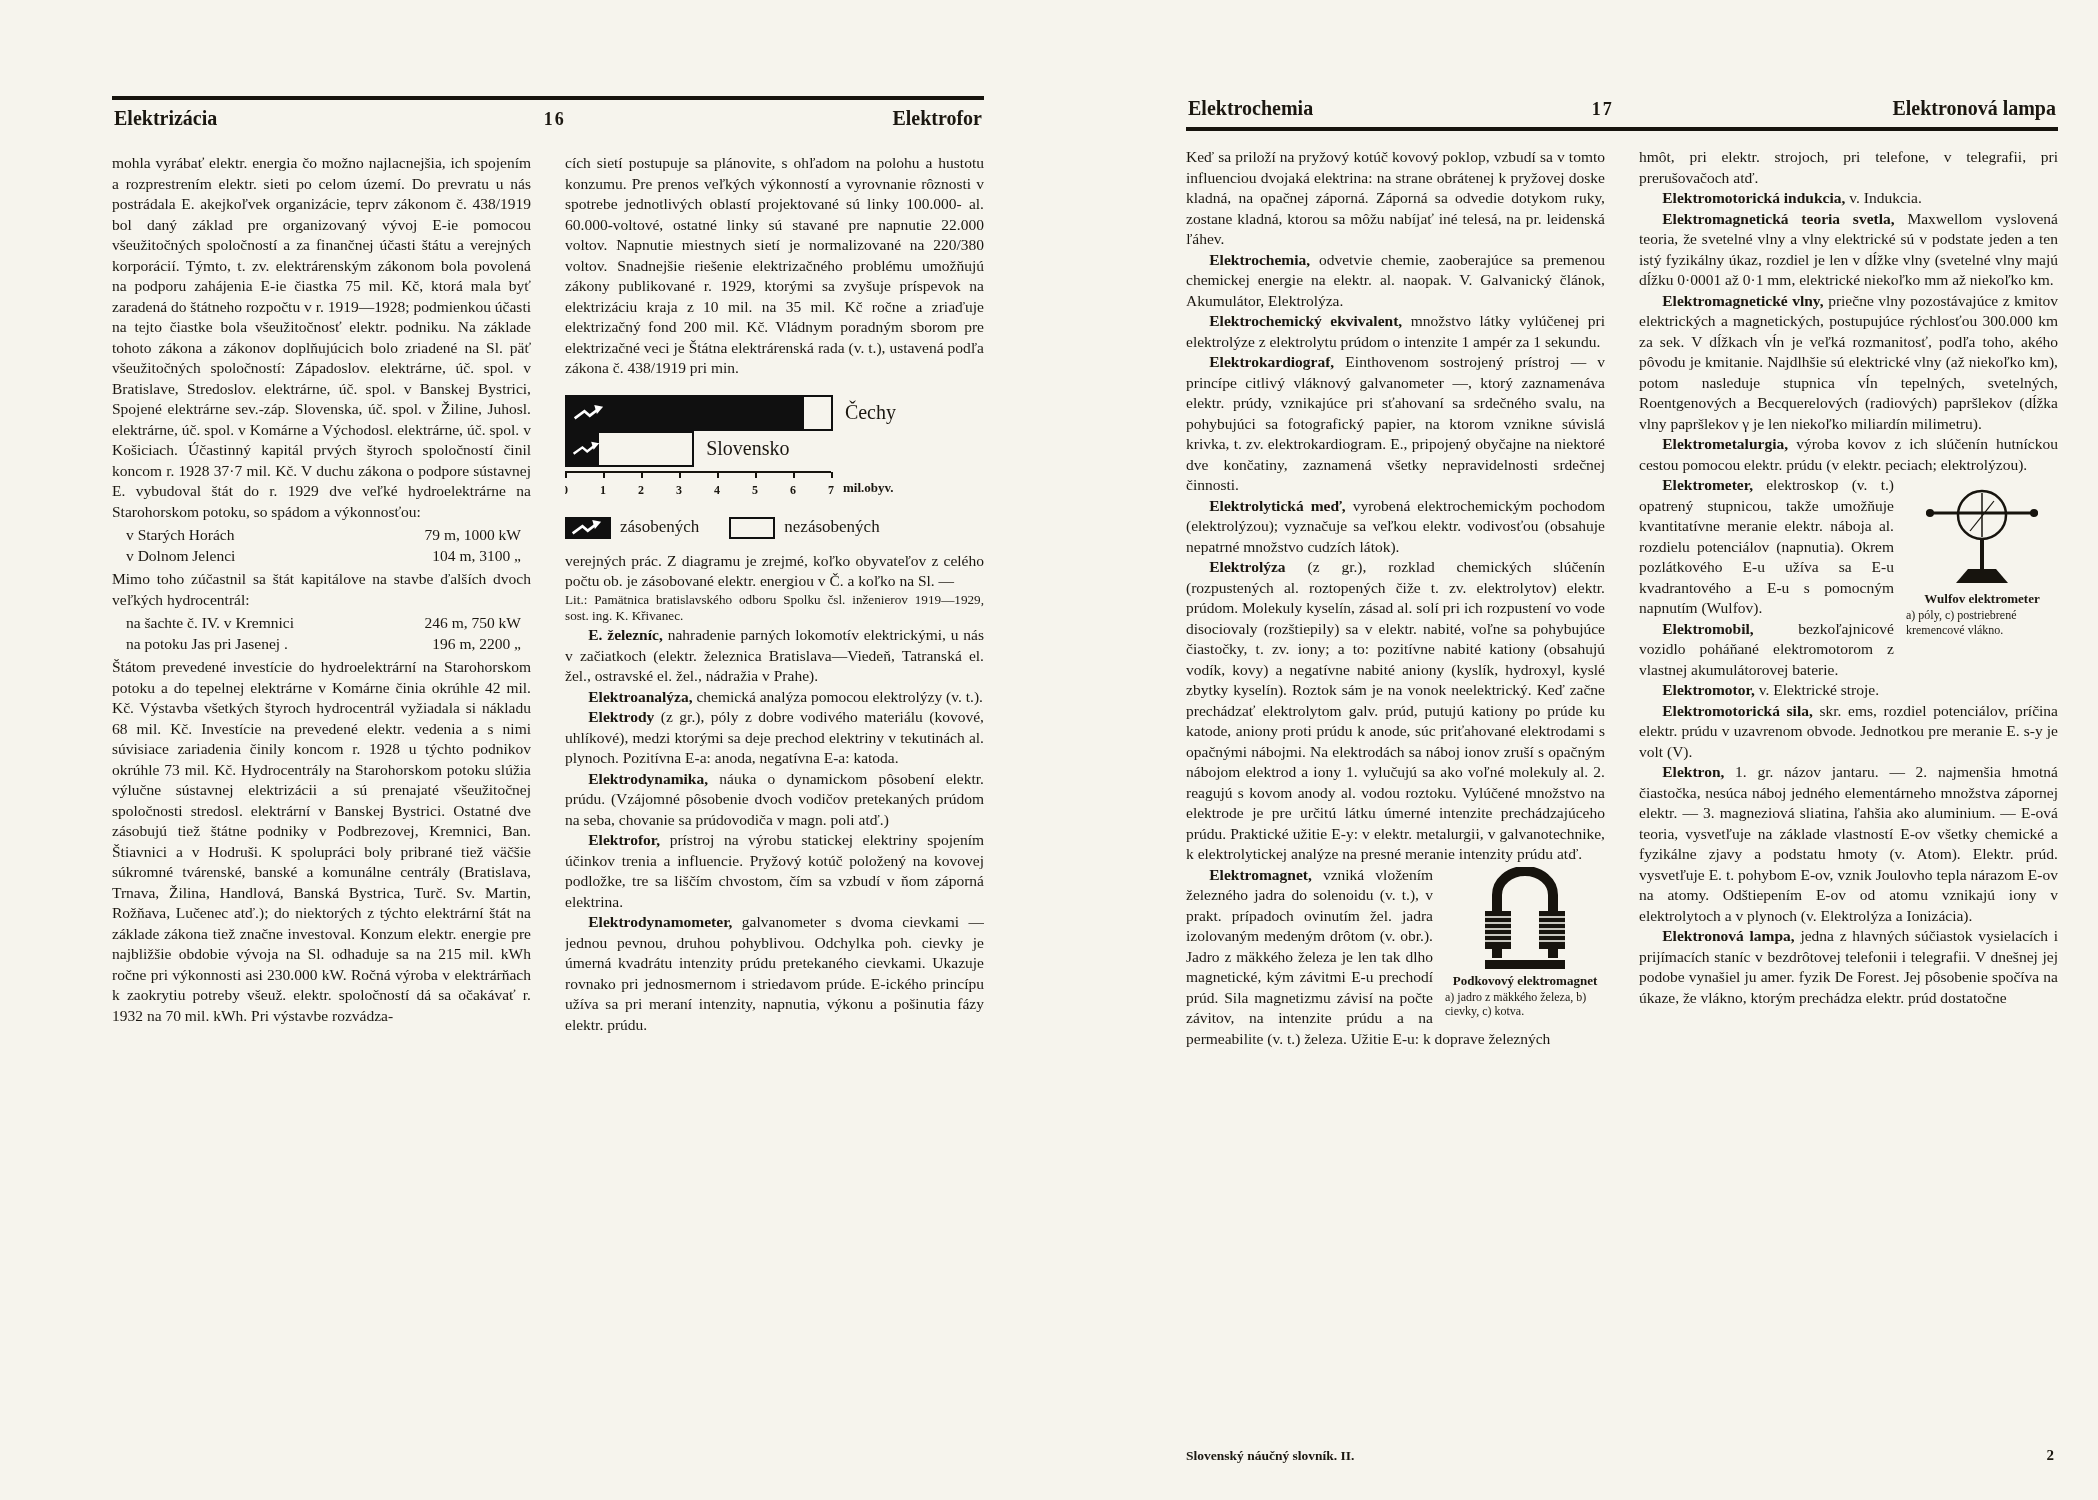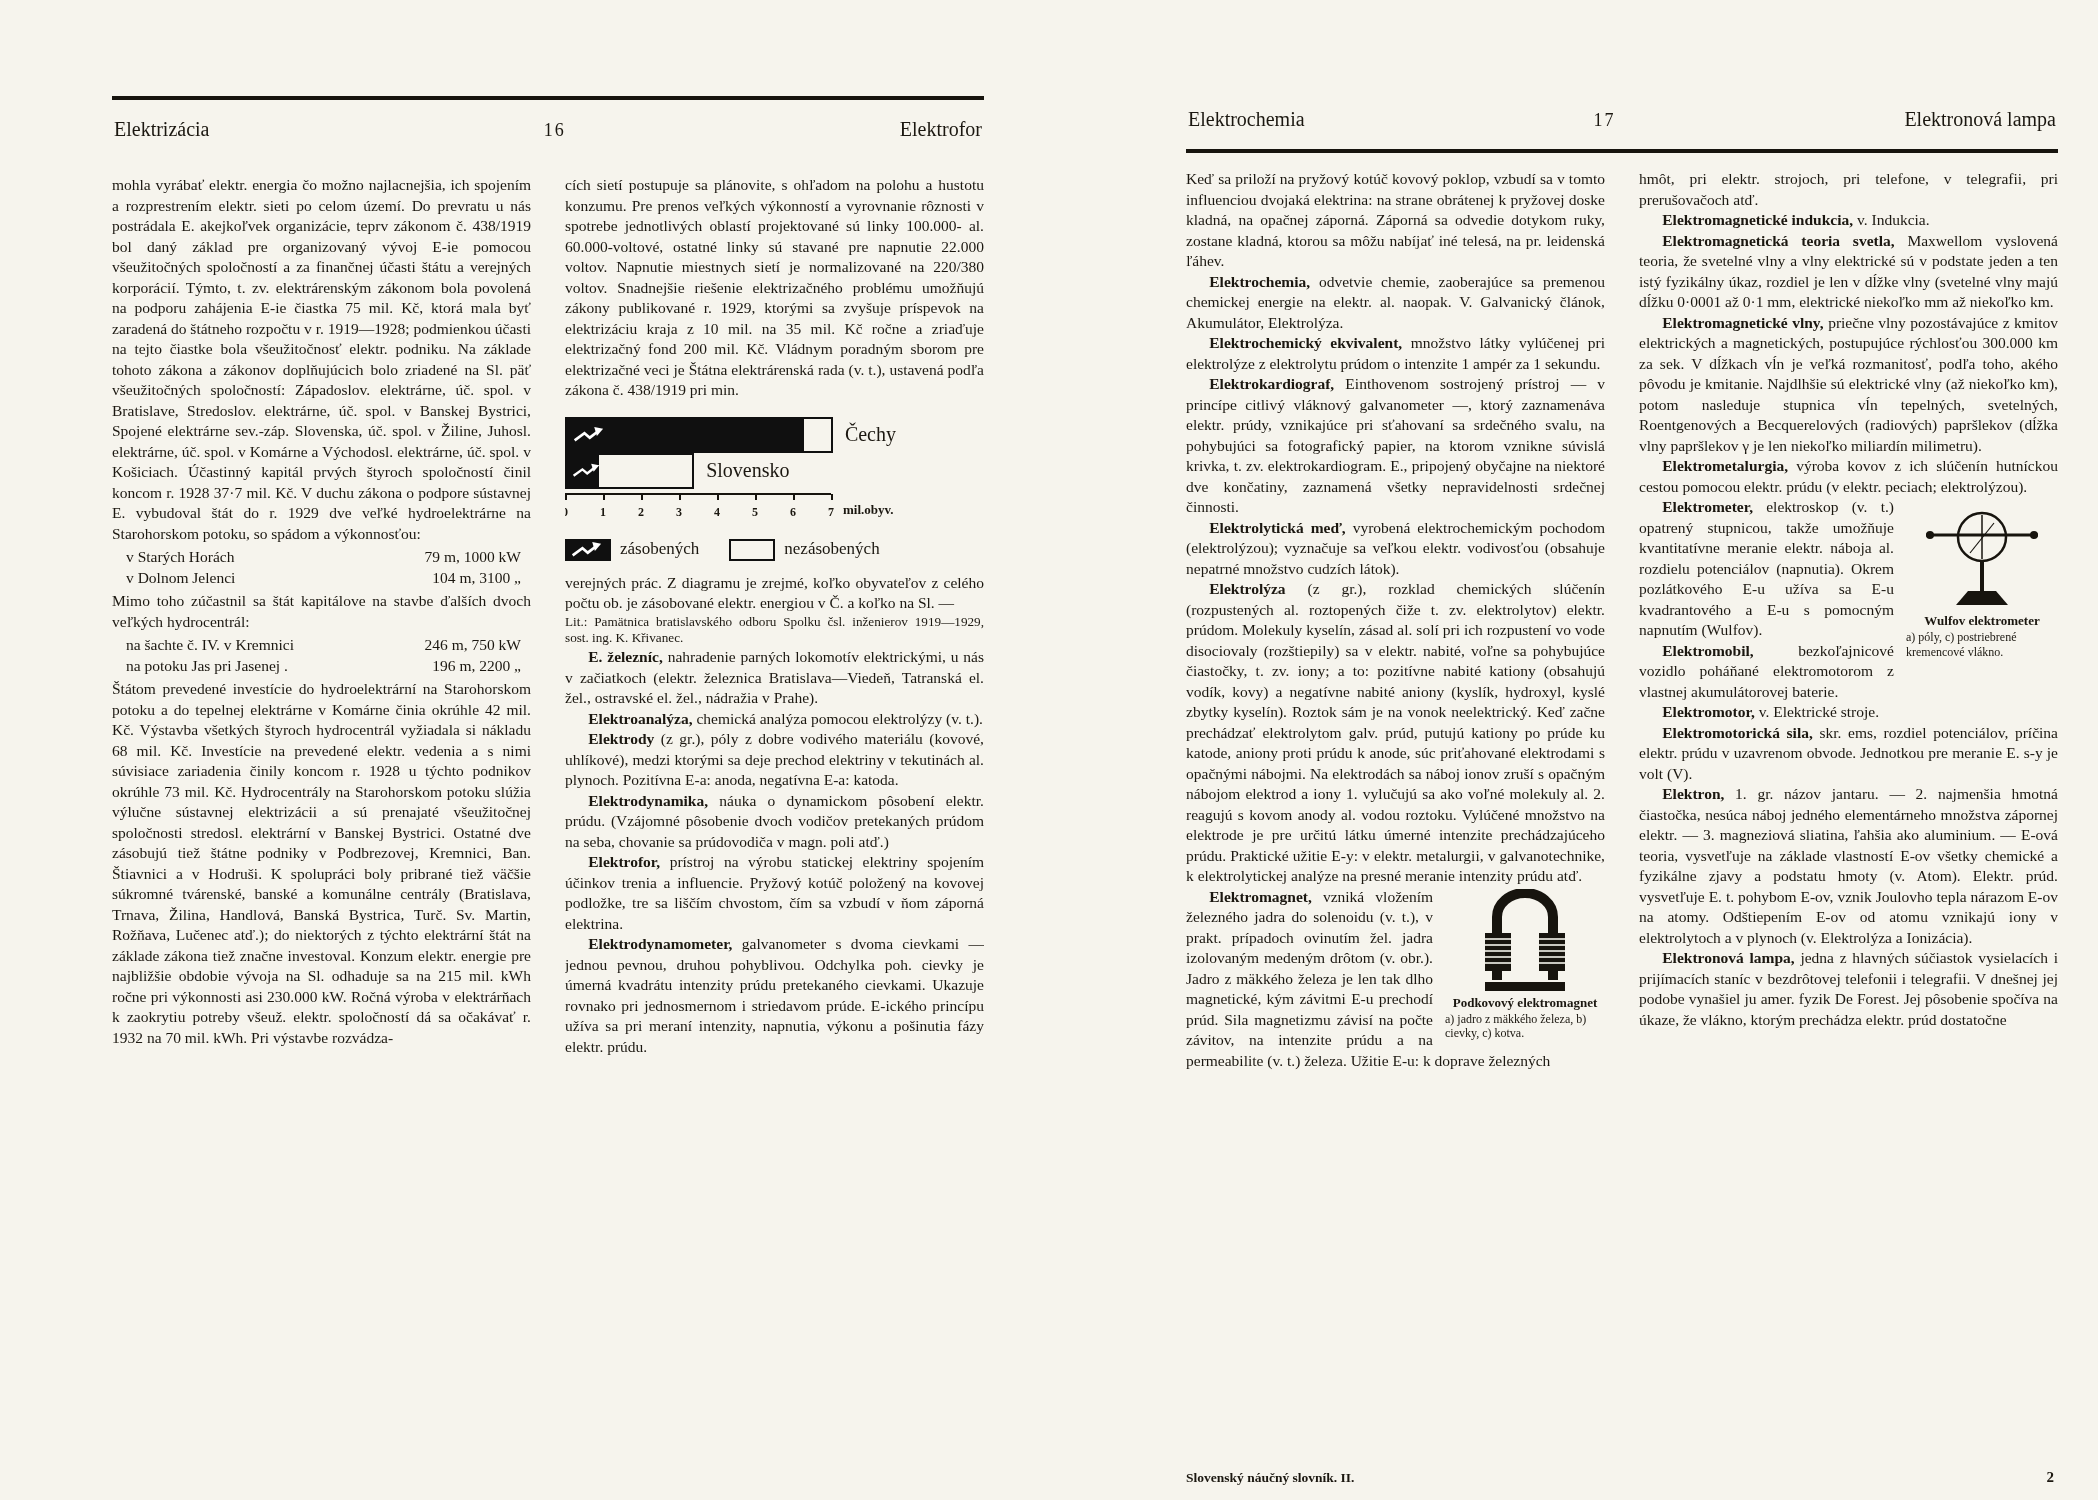--- a/index.html
+++ b/index.html
@@ -6,21 +6,21 @@
   body{
     width:2098px;height:1500px;position:relative;overflow:hidden;
     background:#f6f4ed;color:#1b1710;
     font-family:"Liberation Serif",serif;
   }
   .page{position:absolute;top:0;}
   #page-left{left:112px;top:96px;width:872px;}
   #page-right{left:1186px;top:90px;width:872px;}
   .pagehead{
     display:flex;justify-content:space-between;align-items:baseline;
-    font-weight:normal;font-size:20px;padding:18px 2px;text-align:right;
+    font-weight:bold;font-size:20px;padding:7px 2px;text-align:right;
   }
   #page-left .pagehead{border-top:4px solid #17140e;}
   #page-right .pagehead{border-bottom:4px solid #17140e;}
   .pagehead .pnum{font-size:18px;letter-spacing:2px;}
   .cols{display:flex;gap:34px;margin-top:16px;}
   .col{
     width:419px;height:1292px;overflow:hidden;
     font-size:15.5px;line-height:20.5px;text-align:justify;
   }
   .para{margin:0;text-indent:1.5em;}
@@ -201,21 +201,21 @@
   </svg>
               </span>
               <span class="figcap">
                 <b>Podkovový elektromagnet</b>
                 <span class="figleg">a) jadro z mäkkého železa, b) cievky, c) kotva.</span>
               </span>
             </span><b>Elektromagnet, </b>vzniká vložením železného jadra do solenoidu (v. t.), v prakt. prípadoch ovinutím žel. jadra izolovaným medeným drôtom (v. obr.). Jadro z mäkkého železa je len tak dlho magnetické, kým závitmi E-u prechodí prúd. Sila magnetizmu závisí na počte závitov, na intenzite prúdu a na permeabilite (v. t.) železa. Užitie E-u: k doprave železných</p>
         </div>
       <div class="col" id="col-3">
           <p class="para noindent">hmôt, pri elektr. strojoch, pri telefone, v telegrafii, pri prerušovačoch atď.</p>
-          <p class="para"><b>Elektromagnetické indukcia, </b>v. Indukcia.</p>
+          <p class="para"><b>Elektromotorická indukcia, </b>v. Indukcia.</p>
           <p class="para"><b>Elektromagnetická teoria svetla, </b>Maxwellom vyslovená teoria, že svetelné vlny a vlny elektrické sú v podstate jeden a ten istý fyzikálny úkaz, rozdiel je len v dĺžke vlny (svetelné vlny majú dĺžku 0·0001 až 0·1 mm, elektrické niekoľko mm až niekoľko km.</p>
           <p class="para"><b>Elektromagnetické vlny, </b>priečne vlny pozostávajúce z kmitov elektrických a magnetických, postupujúce rýchlosťou 300.000 km za sek. V dĺžkach vĺn je veľká rozmanitosť, podľa toho, akého pôvodu je kmitanie. Najdlhšie sú elektrické vlny (až niekoľko km), potom nasleduje stupnica vĺn tepelných, svetelných, Roentgenových a Becquerelových (radiových) papršlekov (dĺžka vlny papršlekov γ je len niekoľko miliardín milimetru).</p>
           <p class="para"><b>Elektrometalurgia, </b>výroba kovov z ich slúčenín hutníckou cestou pomocou elektr. prúdu (v elektr. peciach; elektrolýzou).</p>
           <p class="para"><span class="fig electrometer">
               <span class="figart">
                 <svg width="120" height="112" viewBox="0 0 120 112" aria-hidden="true">
     <line x1="4" y1="36" x2="116" y2="36" stroke="#17140e" stroke-width="3"></line>
     <circle cx="8" cy="36" r="4" fill="#17140e"></circle>
     <circle cx="112" cy="36" r="4" fill="#17140e"></circle>
     <circle cx="60" cy="38" r="24" fill="none" stroke="#17140e" stroke-width="2.5"></circle>

